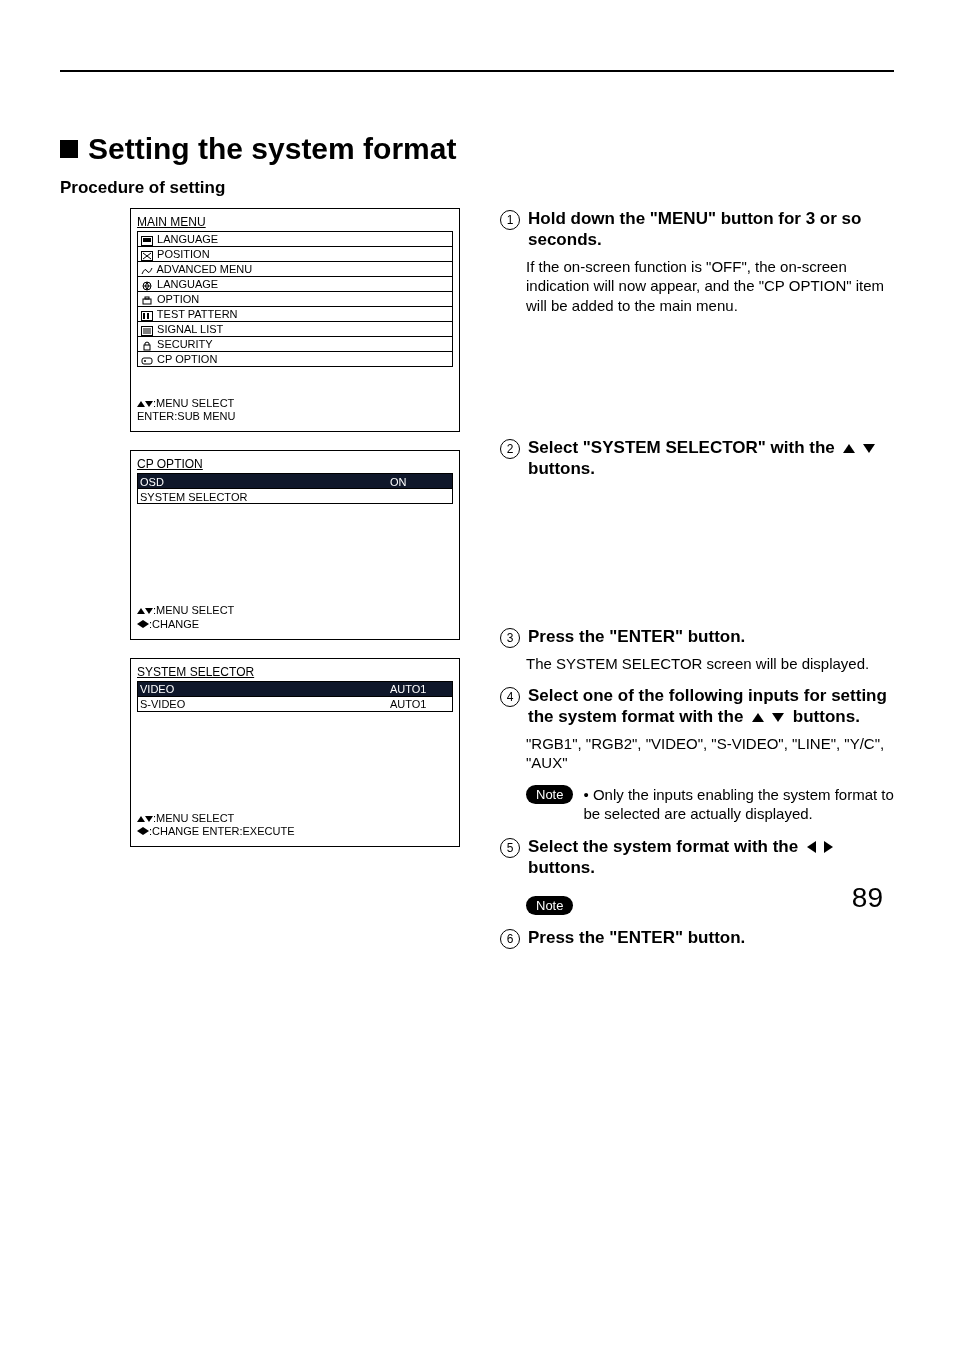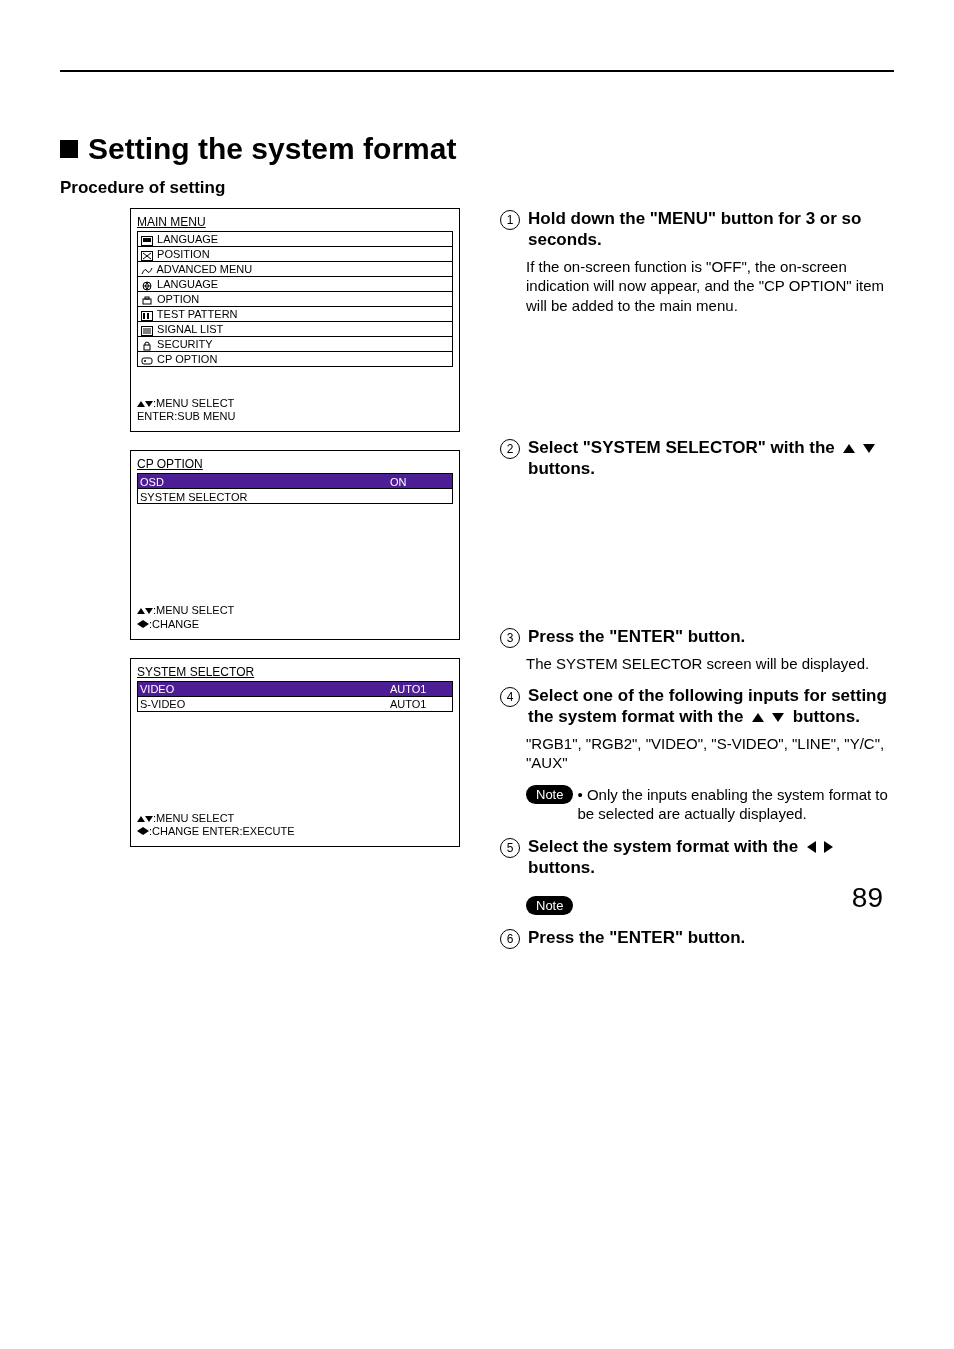--- a/index.html
+++ b/index.html
@@ -69,21 +69,21 @@
     width: 100%;
   }
   .menu-table td {
     border: 1px solid #000;
     padding: 1px 2px 0px 2px;
     font-size: 11px;
     height: 13px;
     vertical-align: middle;
   }
   .menu-table td.hl {
-    background: #4c1d95;
+    background: #0f172a;
     color: #fff;
   }
   .menu-table td .icon-slot {
     display: inline-flex;
     width: 14px;
     justify-content: center;
     vertical-align: middle;
   }
   .menu-footer {
     font-size: 11px;
@@ -131,21 +131,21 @@
   }
   .inline-tri {
     display: inline-flex;
     gap: 8px;
     vertical-align: middle;
     margin: 0 4px;
   }
   .note-row {
     display: flex;
     align-items: flex-start;
-    gap: 4px;
+    gap: 10px;
     margin: 8px 0 12px 26px;
   }
   .note-badge {
     background: #000;
     color: #fff;
     font-size: 13px;
     padding: 2px 10px;
     border-radius: 10px;
     flex-shrink: 0;
   }

